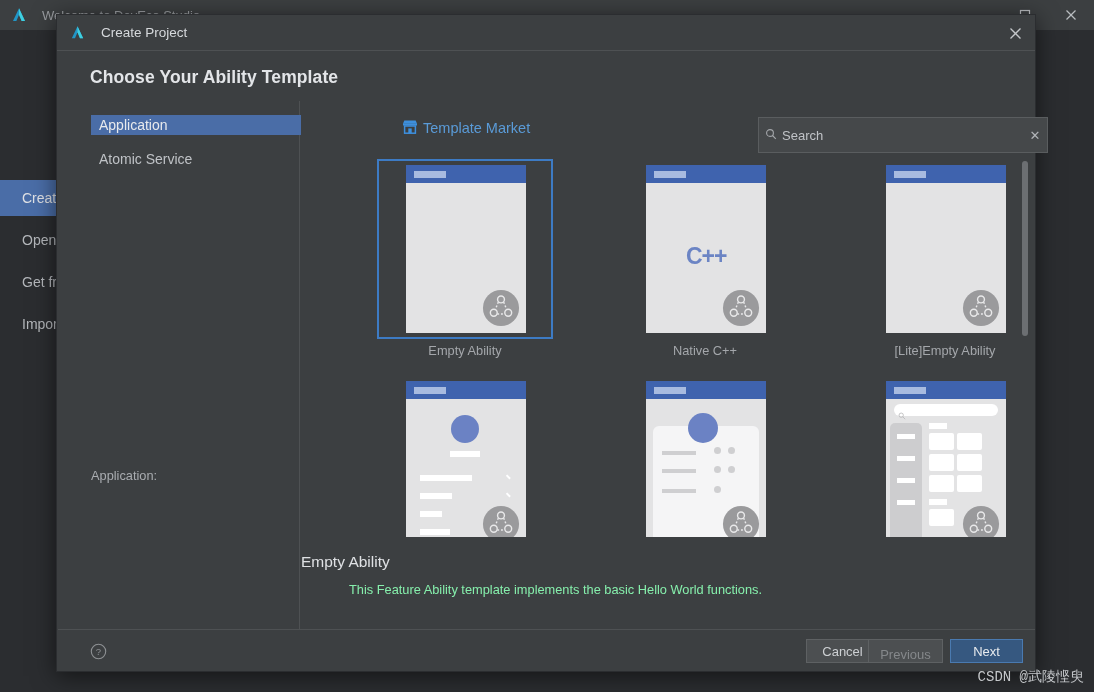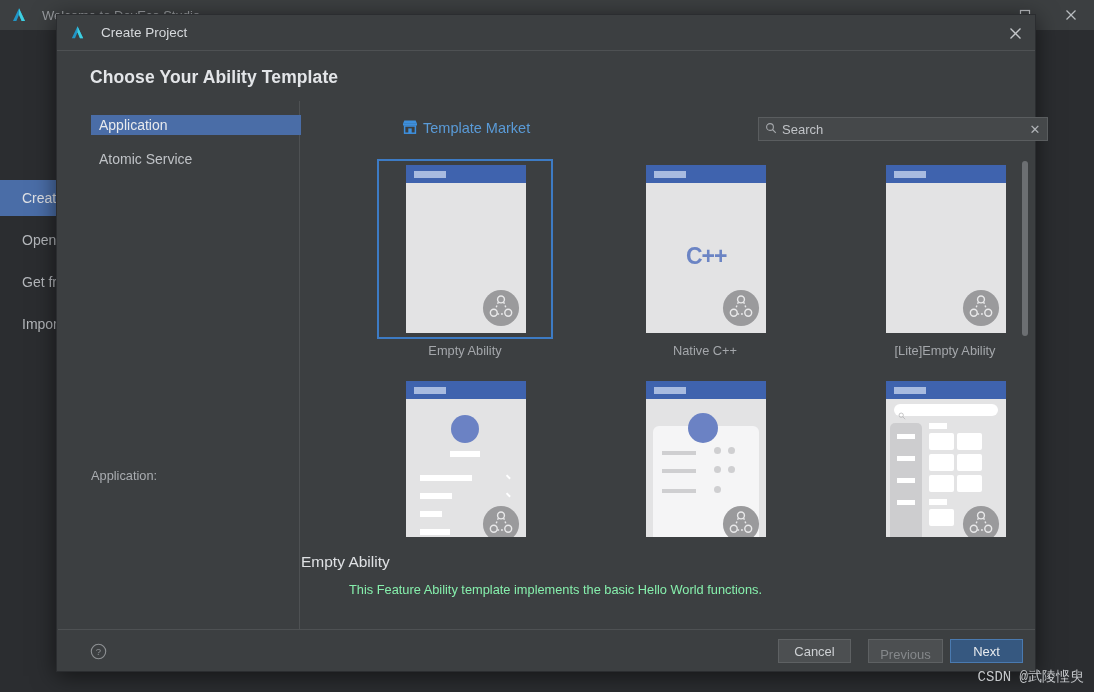--- a/index.html
+++ b/index.html
@@ -104,21 +104,21 @@
     position: absolute; left: 0; top: 16px; width: 735px; height: 30px; margin-left: 41px;
   }
   #tm-link {
     position: absolute; left: 81px; top: 3px;
     color: #5a9bd8; font-size: 14.5px;
   }
   #tm-icon {
     position: absolute; left: 82px; top: 29px;
   }
   #search-box {
-    position: absolute; right: 29px; top: 0; width: 290px; height: 24px;
+    position: absolute; right: 29px; top: 0; width: 290px; height: 36px;
     background: #45484a; border: 1px solid #5a5d5f;
     display: flex; align-items: center;
   }
   #search-icon { margin-left: 6px; opacity: .75; }
   #search-input {
     flex: 1; background: transparent; border: 0; outline: none;
     color: #c3c6ca; font-size: 13px; font-family: "Liberation Sans", sans-serif;
     margin-left: 5px;
   }
   #search-input::placeholder { color: #c0c3c7; }
@@ -210,21 +210,21 @@
     position: absolute; top: 9px; height: 24px;
     border: 1px solid #5e6163; background: #4c4f51;
     color: #cdd0d3; font-size: 13px;
     display: flex; align-items: center; justify-content: center;
     font-family: "Liberation Sans", sans-serif;
   }
   .fbtn.disabled { color: #85888b; }
   .fbtn.primary {
     background: #365880; border-color: #4a7ab0; color: #e8ebee;
   }
-  #btn-cancel { right: 184px; width: 73px; margin-left: 48px; }
+  #btn-cancel { right: 156px; width: 73px; margin-left: 48px; }
   #btn-prev   { right: 92px;  width: 75px; align-items: flex-end; }
   #btn-next   { right: 12px;  width: 73px; }
 
   #watermark {
     position: absolute; right: 10px; bottom: 6px;
     color: #d4d7da; font-size: 14px; opacity: .92;
     font-family: Liberation Mono, monospace;
   }
 </style>
 </head>

